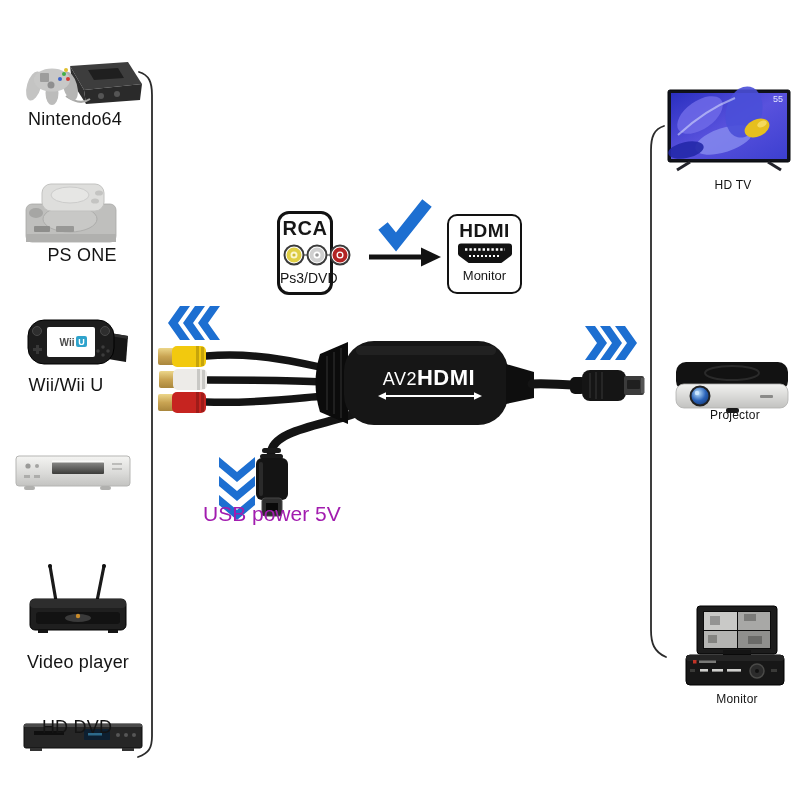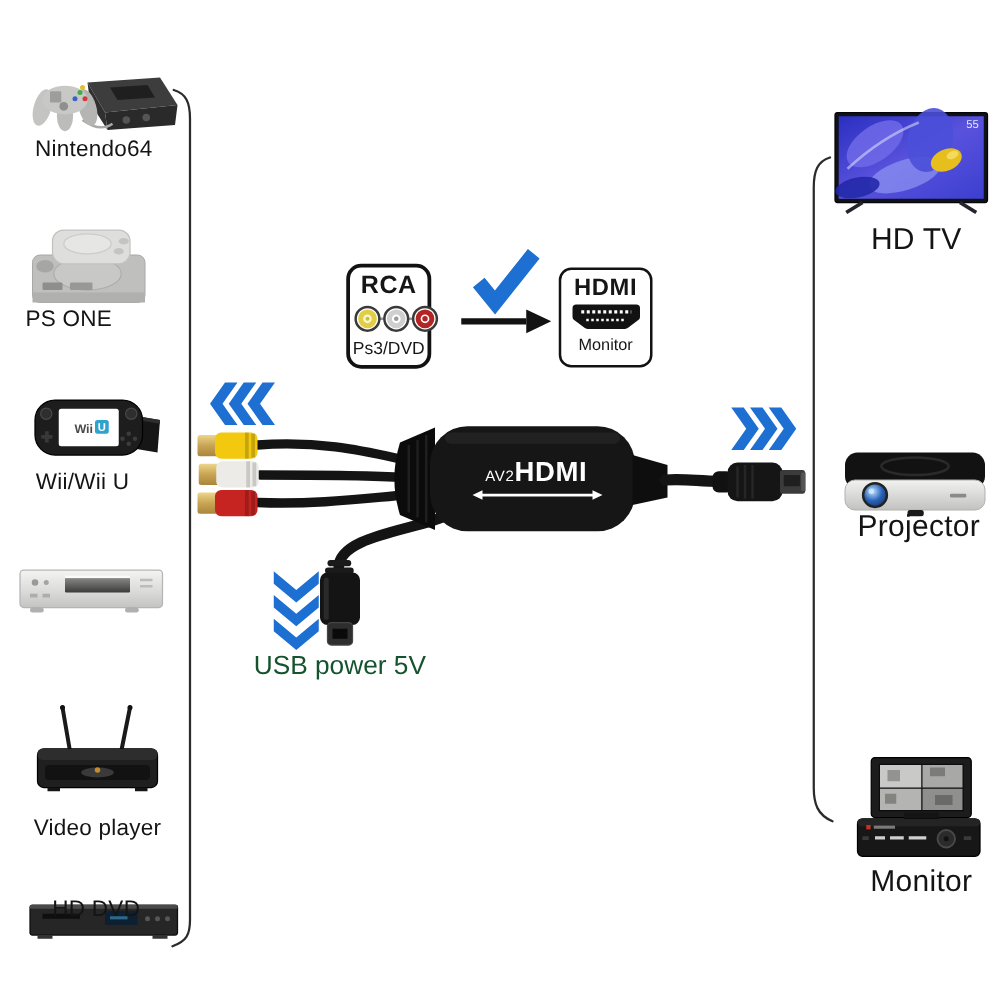--- a/index.html
+++ b/index.html
@@ -5,38 +5,38 @@
   html,body{margin:0;padding:0;background:#fff;}
   .canvas{
     position:relative;width:800px;height:800px;background:#ffffff;
     font-family:"Liberation Sans", sans-serif;overflow:hidden;color:#161616;
   }
   .art{position:absolute;left:0;top:0;width:800px;height:800px;}
   .lbl{
     position:absolute;font-size:18px;color:#141414;white-space:nowrap;
     transform:translateX(-50%);text-align:center;letter-spacing:.2px;
   }
-  .lbl.right{font-size:24px;}
-  .usb-lbl{position:absolute;left:203px;top:521px;font-size:21px;color:#14532d;white-space:nowrap;}
+  .lbl.right{font-size:12px;}
+  .usb-lbl{position:absolute;left:203px;top:502px;font-size:21px;color:#a21caf;white-space:nowrap;}
   .diagbox{
     position:absolute;background:#fff;border:3px solid #121212;border-radius:12px;
     box-sizing:border-box;text-align:center;
   }
-  .rca-box{left:277px;top:211px;width:68px;height:84px;}
+  .rca-box{left:277px;top:211px;width:56px;height:84px;}
   .hdmi-box{left:447px;top:214px;width:75px;height:80px;border-width:2.5px;border-radius:10px;}
   .diagbox .title{font-weight:bold;font-size:20px;margin-top:3px;letter-spacing:.5px;}
   .hdmi-box .title{font-size:19px;margin-top:4px;}
   .diagbox .sub{font-size:14px;margin-top:0px;}
   .hdmi-box .sub{font-size:13px;margin-top:1px;}
   .diagbox svg{display:block;margin:0 auto;}
   .converter-print{
     position:absolute;left:374px;top:367px;width:110px;height:22px;line-height:22px;
     text-align:center;color:#ffffff;white-space:nowrap;
   }
-  .converter-print .p1{font-size:12px;font-weight:400;letter-spacing:.5px;}
+  .converter-print .p1{font-size:18px;font-weight:400;letter-spacing:.5px;}
   .converter-print .p2{font-size:22px;font-weight:800;letter-spacing:.5px;}
 </style>
 </head>
 <body>
 
 <div class="canvas">
 
   <svg class="art" viewBox="0 0 800 800">
     <defs>
       <linearGradient id="silverGrad" x1="0" y1="0" x2="0" y2="1">
@@ -295,21 +295,21 @@
         <rect x="260" y="454" width="23" height="5" rx="2.5" fill="#1a1a1a"></rect>
         <rect x="256" y="458" width="32" height="42" rx="6" fill="#141414"></rect>
         <rect x="259" y="462" width="4" height="34" rx="2" fill="#2a2a2a"></rect>
         <rect x="262" y="498" width="20" height="18" rx="3" fill="#2e2e2e" stroke="#454545"></rect>
         <rect x="266" y="503" width="12" height="8" fill="#0a0a0a"></rect>
       </g>
     </g>
   </svg>
 
   <div class="lbl" style="left:75px;top:109px">Nintendo64</div>
-  <div class="lbl" style="left:55px;top:245px">PS ONE</div>
+  <div class="lbl" style="left:82px;top:245px">PS ONE</div>
   <div class="lbl" style="left:66px;top:375px">Wii/Wii U</div>
   <div class="lbl" style="left:78px;top:652px">Video player</div>
   <div class="lbl" style="left:77px;top:717px">HD DVD</div>
 
   <div class="lbl right" style="left:733px;top:178px">HD TV</div>
   <div class="lbl right" style="left:735px;top:408px">Projector</div>
   <div class="lbl right" style="left:737px;top:692px">Monitor</div>
 
   <div class="diagbox rca-box">
     <div class="title">RCA</div>

